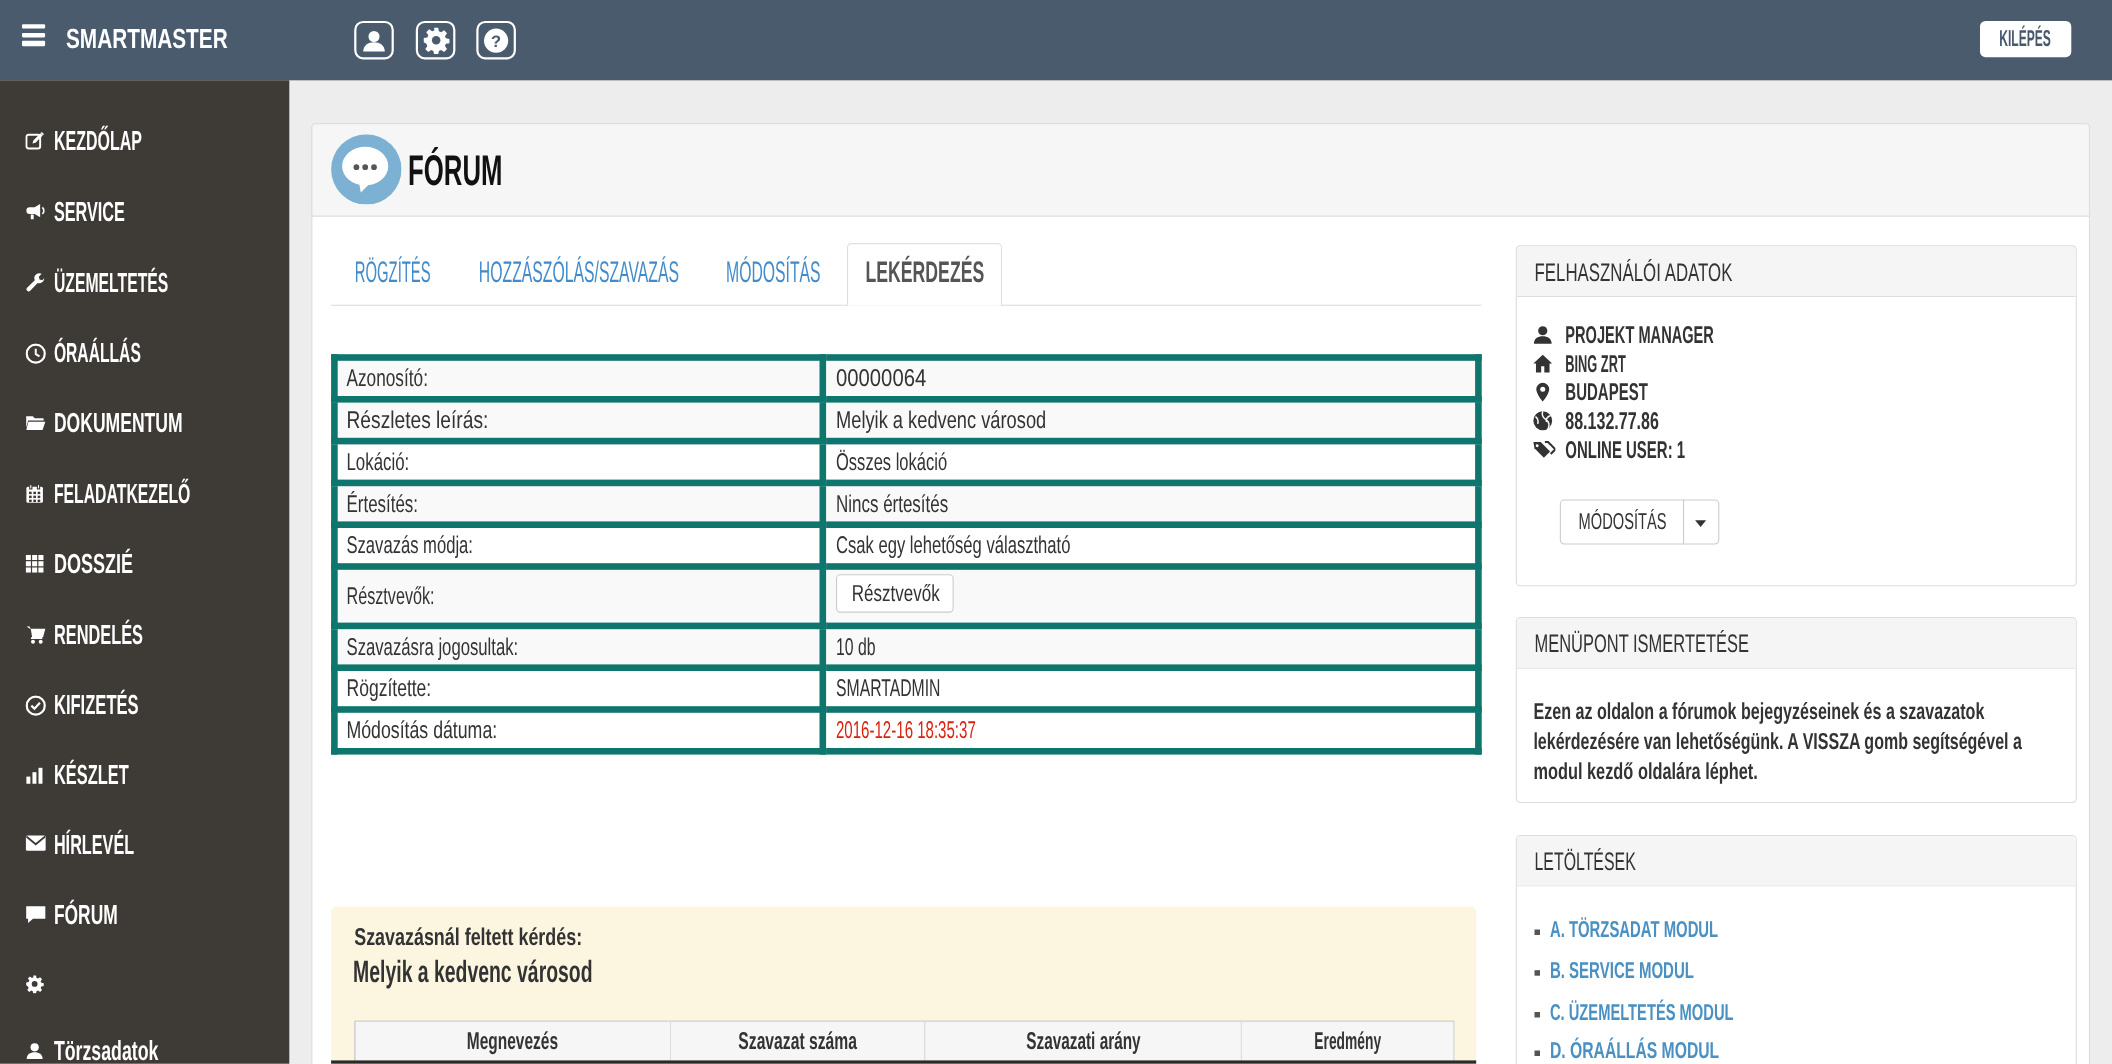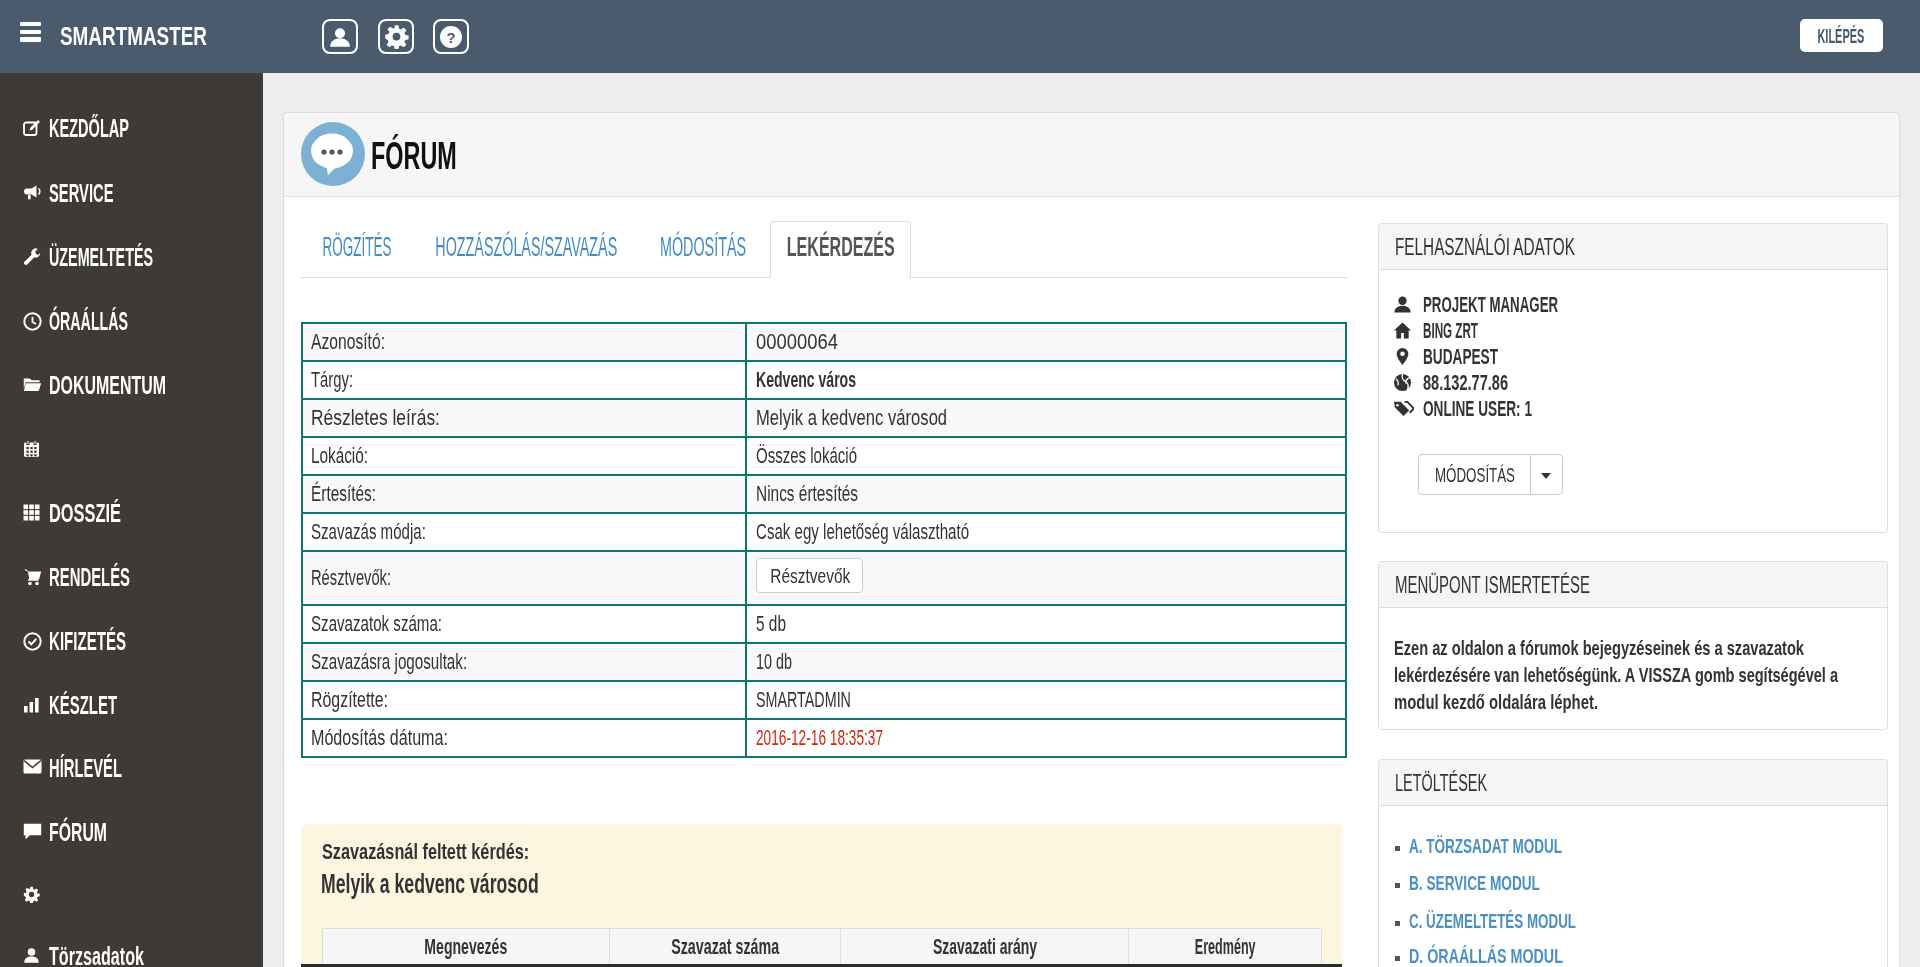--- a/index.html
+++ b/index.html
@@ -31,21 +31,21 @@
  font-weight:bold;color:#111}
 
 #tabline{position:absolute;left:301px;top:277px;width:1046px;height:1px;background:#ddd}
 .tab{position:absolute;top:219px;height:56px;line-height:56px;text-align:center;
  font-size:27px;color:#428bca}
 #tababs{position:absolute;left:770px;top:221px;width:141px;height:57px;background:#fff;
  border:1px solid #ddd;border-bottom:0;border-radius:4px 4px 0 0;color:#555;font-weight:bold;
  font-size:27px;text-align:center;line-height:56px}
 
 #itab{position:absolute;left:301px;top:322px;width:1046px;border-collapse:collapse}
-#itab td{border:2px solid #0f766e;height:38px;font-size:22px;padding:0 0 0 8px;vertical-align:middle}
+#itab td{border:6px solid #0f766e;height:38px;font-size:22px;padding:0 0 0 8px;vertical-align:middle}
 #itab tr.g td{background:#f9f9f9}
 #itab td.v{padding-left:9px}
 #rbtn{display:inline-block;position:relative;width:107px;height:35px;background:#fff;border:1px solid #ccc;
  border-radius:4px;text-align:center;line-height:33px;font-size:21px;color:#333;margin:2px 0}
 .red{color:#d9230f}
 
 #warn{position:absolute;left:301px;top:824px;width:1041px;height:143px;background:#fcf6e0;
  border-radius:5px}
 #wq{position:absolute;left:322px;top:840px;height:24px;line-height:24px;font-size:22px;font-weight:bold}
 #wt{position:absolute;left:321px;top:868px;height:32px;line-height:32px;font-size:28px;font-weight:bold}
@@ -150,20 +150,21 @@
           <rect x="7.3" y="7" width="2.4" height="2.2"></rect>
           <rect x="11.2" y="7" width="2.4" height="2.2"></rect>
           <rect x="3.4" y="10.6" width="2.4" height="2.2"></rect>
           <rect x="7.3" y="10.6" width="2.4" height="2.2"></rect>
           <rect x="11.2" y="10.6" width="2.4" height="2.2"></rect>
           <rect x="3.4" y="14.2" width="2.4" height="2.2"></rect>
           <rect x="7.3" y="14.2" width="2.4" height="2.2"></rect>
           <rect x="11.2" y="14.2" width="2.4" height="2.2"></rect>
         </g>
       </svg>
+      <span class="t"><span class="n" id="m6" style="--sx:0.574">FELADATKEZELŐ</span></span>
     </div>
 <div class="mi" style="top:408px">
       <svg width="17" height="17" viewBox="0 0 17 17">
         <g fill="#fff">
           <rect x="0.5" y="0.5" width="4.6" height="4.6"></rect>
           <rect x="6.2" y="0.5" width="4.6" height="4.6"></rect>
           <rect x="11.9" y="0.5" width="4.6" height="4.6"></rect>
           <rect x="0.5" y="6.2" width="4.6" height="4.6"></rect>
           <rect x="6.2" y="6.2" width="4.6" height="4.6"></rect>
           <rect x="11.9" y="6.2" width="4.6" height="4.6"></rect>
@@ -244,47 +245,39 @@
 <div class="tab" style="left:503px;width:400px"><span class="nc" id="s_t3" style="--sx:0.531">MÓDOSÍTÁS</span></div>
 <div id="tababs"></div>
 <div class="tab" style="left:641px;width:400px;color:#555;font-weight:bold"><span class="nc" id="s_t4" style="--sx:0.595">LEKÉRDEZÉS</span></div>
 
 <table id="itab">
  <tbody>
       <tr class="g">
         <td style="width:444px"><span class="n w" id="r1l" style="--sx:0.712">Azonosító:</span></td>
         <td class="v"><span class="n w" id="r1v" style="--sx:0.838">00000064</span></td>
       </tr>
- <tr>
-        <td><span class="n w" id="r2l" style="--sx:0.674">Tárgy:</span></td>
-        <td class="v"><b><span class="n w" id="r2v" style="--sx:0.639">Kedvenc város</span></b></td>
-      </tr>
  <tr class="g">
         <td><span class="n w" id="r3l" style="--sx:0.793">Részletes leírás:</span></td>
         <td class="v"><span class="n w" id="r3v" style="--sx:0.755">Melyik a kedvenc városod</span></td>
       </tr>
  <tr>
         <td><span class="n w" id="r4l" style="--sx:0.696">Lokáció:</span></td>
         <td class="v"><span class="n w" id="r4v" style="--sx:0.683">Összes lokáció</span></td>
       </tr>
  <tr class="g">
         <td><span class="n w" id="r5l" style="--sx:0.7">Értesítés:</span></td>
         <td class="v"><span class="n w" id="r5v" style="--sx:0.701">Nincs értesítés</span></td>
       </tr>
  <tr>
         <td><span class="n w" id="r6l" style="--sx:0.686">Szavazás módja:</span></td>
         <td class="v"><span class="n w" id="r6v" style="--sx:0.686">Csak egy lehetőség választható</span></td>
       </tr>
  <tr class="g" style="height:54px">
         <td><span class="n w" id="r7l" style="--sx:0.668">Résztvevők:</span></td>
         <td class="v"><span id="rbtn"><span style="position:absolute;left:-147px;top:0;width:400px;text-align:center"><span class="nc" id="r7v" style="--sx:0.737">Résztvevők</span></span></span></td>
-      </tr>
- <tr>
-        <td><span class="n w" id="r8l" style="--sx:0.687">Szavazatok száma:</span></td>
-        <td class="v"><span class="n w" id="r8v" style="--sx:0.7">5 db</span></td>
       </tr>
  <tr class="g">
         <td><span class="n w" id="r9l" style="--sx:0.69">Szavazásra jogosultak:</span></td>
         <td class="v"><span class="n w" id="r9v" style="--sx:0.654">10 db</span></td>
       </tr>
  <tr>
         <td><span class="n w" id="r10l" style="--sx:0.724">Rögzítette:</span></td>
         <td class="v"><span class="n w" id="r10v" style="--sx:0.651">SMARTADMIN</span></td>
       </tr>
  <tr>

